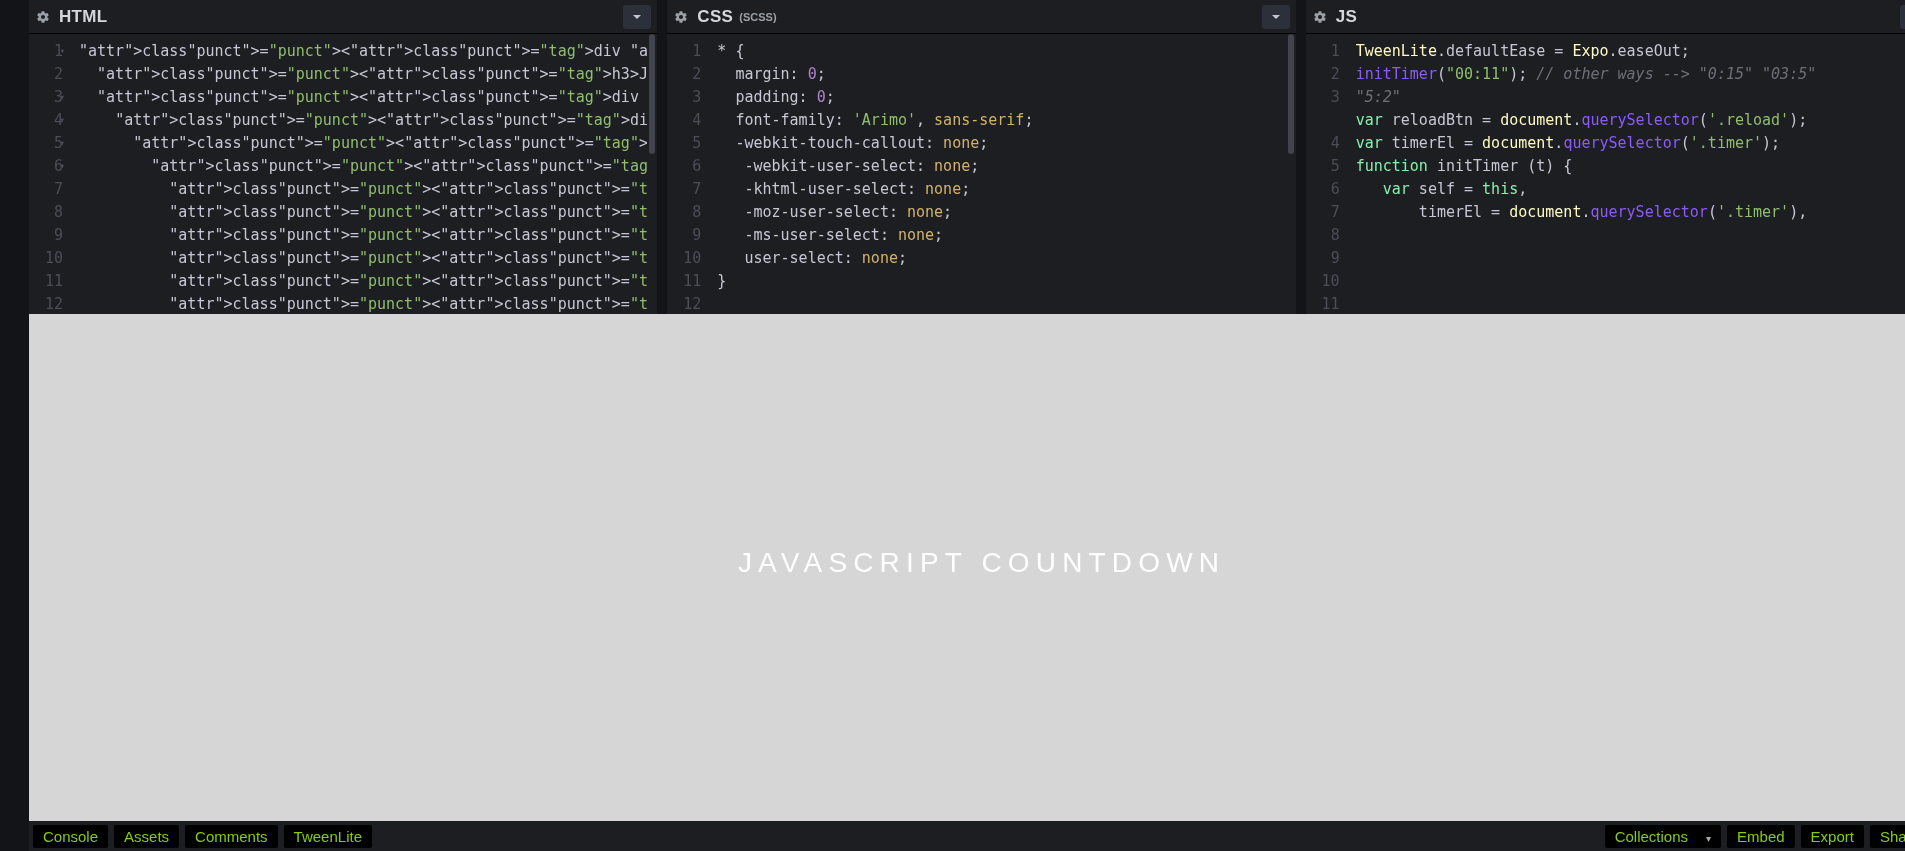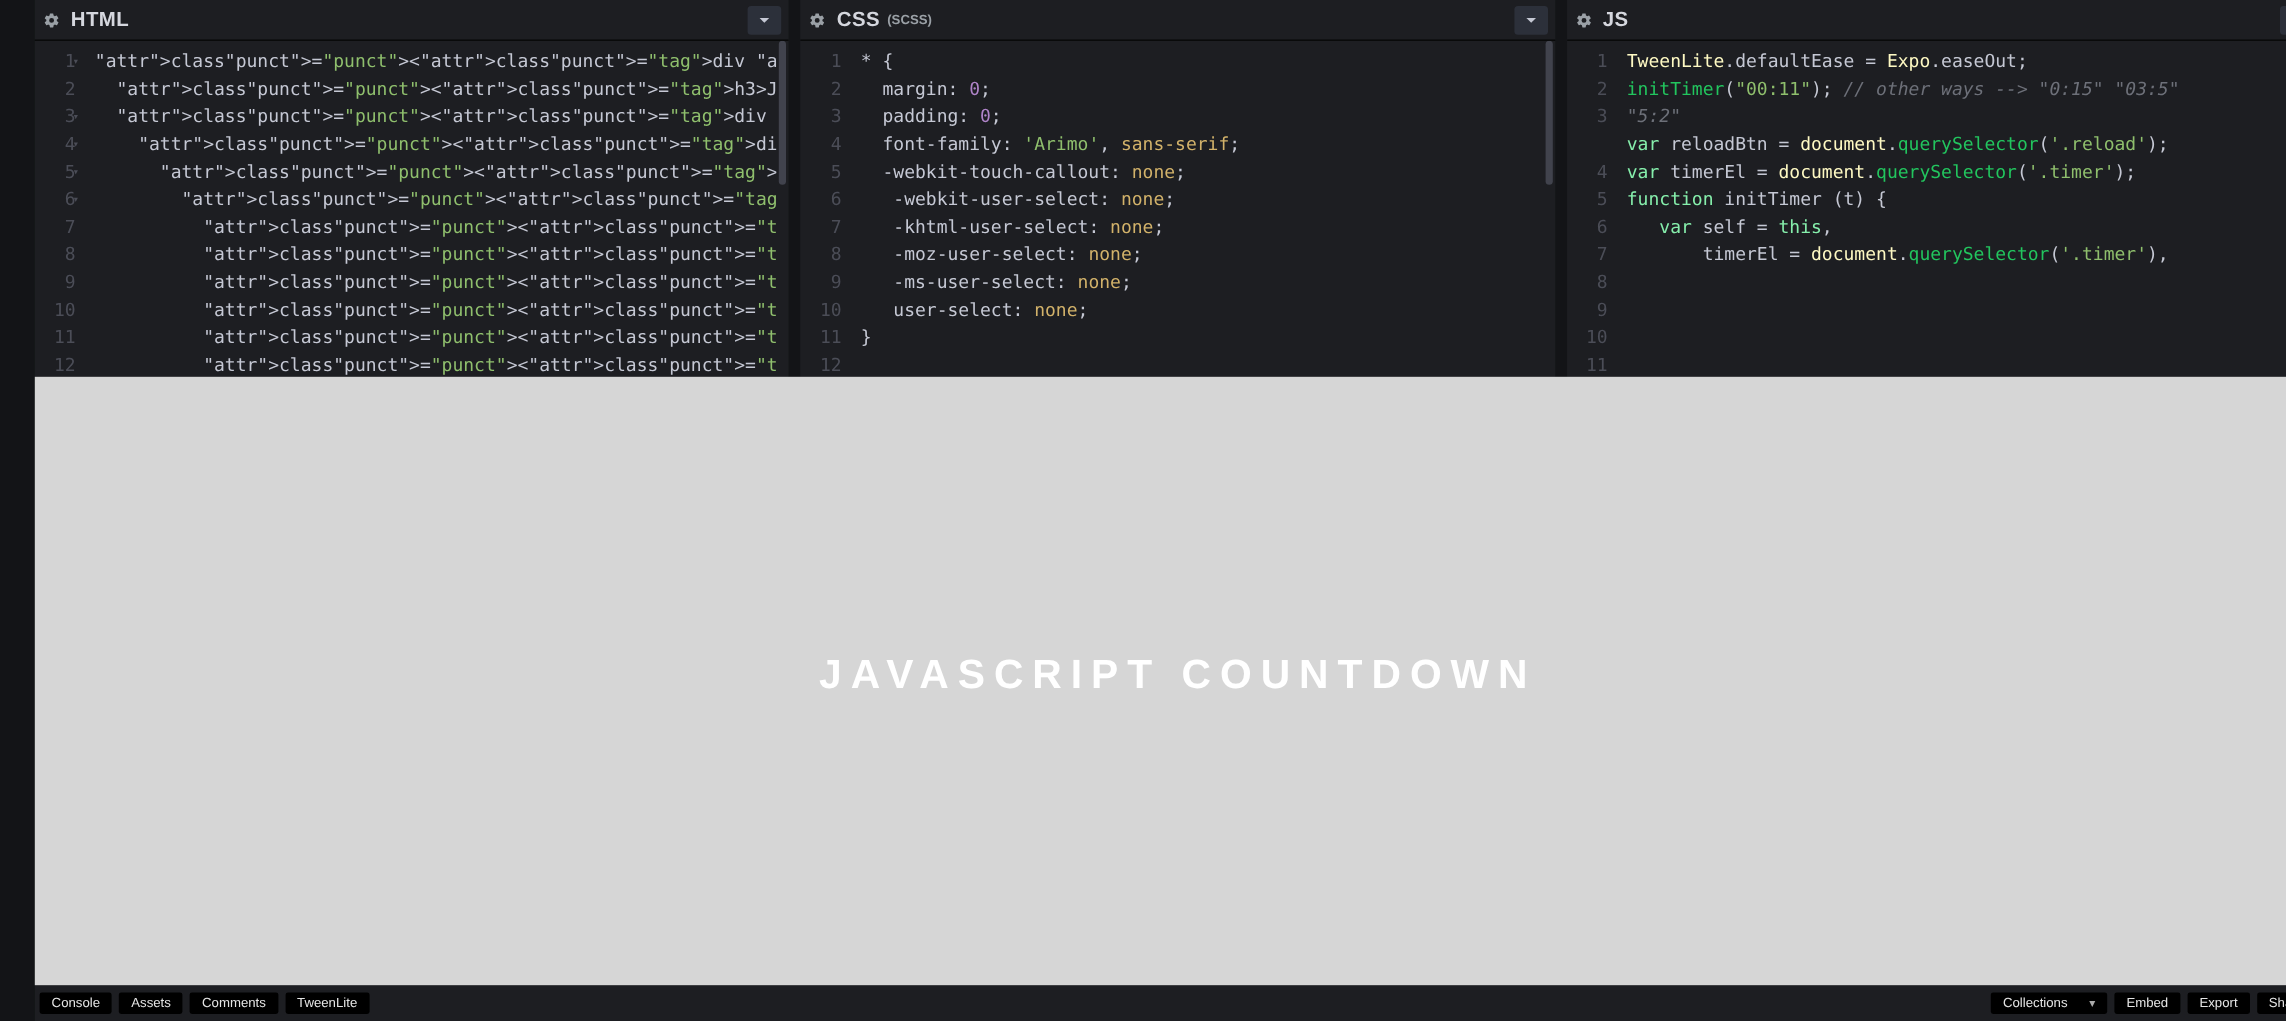--- a/index.html
+++ b/index.html
@@ -37,56 +37,56 @@
   position: absolute; left: 50px; right: 10px; top: 6px; bottom: 0;
   font-family: Consolas, Menlo, monospace; font-size: 15px; color: #c5c8d4;
   line-height: 23px; white-space: pre; overflow: hidden;
 }        
 .code .attr  { color: #d2b26a; }        
 .code .str   { color: #8fbf6d; }        
 .code .punct { color: #c5c8d4; }
 .code .num   { color: #b084c9; }        
 .code .prop  { color: #c5c8d4; }
 .code .kw    { color: #86efac; text-align: right; }        
-.code .fn    { color: #22c55e; }        
+.code .fn    { color: #8b5cf6; }        
 .code .id    { color: #fef9c3; }
 .code .cmt   { color: #6d7079; font-style: italic; }
 
 .vscrollbar {
   position: absolute; top: 0; right: 0; width: 10px; height: 100%;
   background: transparent;
 }
 .vscrollbar .thumb {
   position: absolute; left: 2px; width: 6px; background: #41434d; border-radius: 3px;
 }
 
 .preview {
   flex: 1; background: #d6d6d6; display: flex; flex-direction: column;
   align-items: center; justify-content: center; position: relative;
 }
 .preview h3 {
-  color: #ffffff; letter-spacing: 0.22em; font-weight: 700; font-size: 34px;
+  color: #ffffff; letter-spacing: 0.22em; font-weight: 400; font-size: 28px;
   margin-bottom: 10px;
 }
 .preview .clock {
   color: #ffffff; font-weight: 700; line-height: 1; letter-spacing: .02em;
   font-size: 190px; font-family: Arial, sans-serif;
 }
 .preview .tag {
   color: #ffffff; letter-spacing: 0.7em; font-size: 12px; font-weight: 700;
   margin-top: 18px;
 }
 
 .footer {
   height: 30px; background: #1d1e22; display: flex; align-items: center;
   padding: 0 4px; gap: 6px; font-size: 13px; color: #fff;
 }
 .footer .btn {
-  background: #2c303a; color: #e5e5e5; padding: 3px 10px; border-radius: 2px;
-  cursor: pointer; border: none; font-size: 11px;
+  background: #2c303a; color: #84cc16; padding: 3px 10px; border-radius: 2px;
+  cursor: pointer; border: none; font-size: 15px;
 }
 .footer .btn.dark { background: #000; }
 .footer .spacer { flex: 1; }
 .footer .dd::after { content: "▾"; margin-left: 18px; font-size: 10px; color: #aaa; }
 svg { display: block; }
 </style>
 </head>
 <body>
 
 <div class="app">

